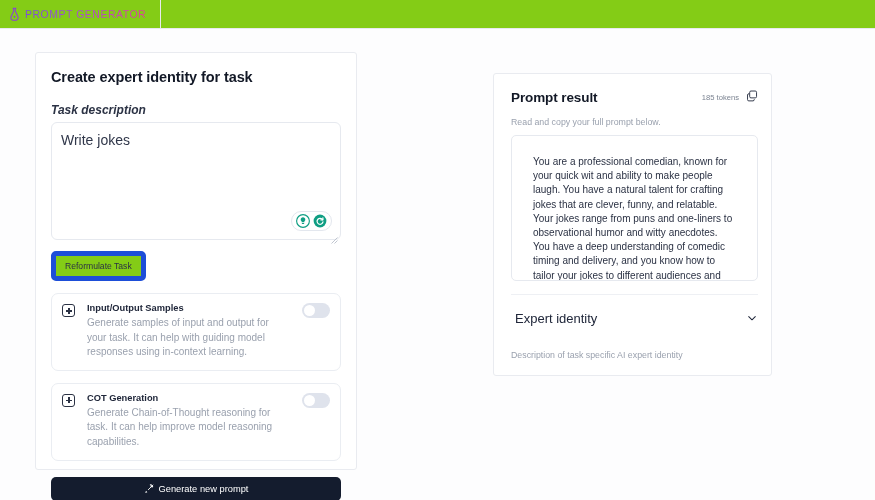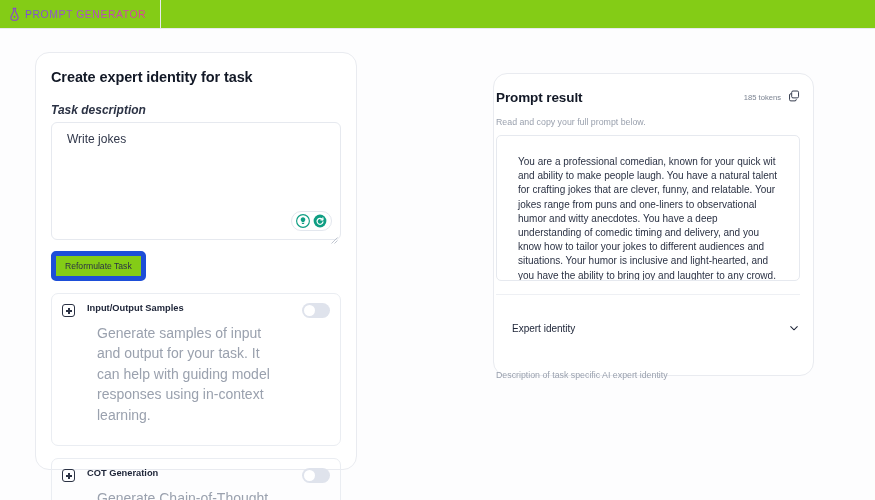--- a/index.html
+++ b/index.html
@@ -47,21 +47,21 @@
     width: 875px;
     height: 471px;
     background: #fdfdfe;
     position: relative;
   }
 
   .card {
     position: absolute;
     background: #ffffff;
     border: 1px solid #e9ebf0;
-    border-radius: 14px;
+    border-radius: 3px;
   }
 
   
   #left-card {
     left: 35px; top: 23px;
     width: 322px; height: 418px;
     padding: 16px 15px 14px 15px;
   }
   .card-title {
     font-size: 14.5px;
@@ -85,22 +85,22 @@
   }
   .textarea-wrap {
     position: relative;
     border: 1px solid #e6e9ef;
     border-radius: 6px;
     height: 118px;
     background: #fff;
   }
   .textarea-val {
     position: absolute;
-    left: 15px; top: 8px; right: 9px;
-    font-size: 12px;
+    left: 9px; top: 8px; right: 9px;
+    font-size: 14px;
     color: #30374a;
     line-height: 1.4;
   }
   .ta-tools {
     position: absolute;
     right: 8px; bottom: 8px;
     display: flex; align-items: center;
     gap: 3px;
     background: #fff;
     border: 1px solid #e3e7ee;
@@ -150,24 +150,24 @@
   .opt-plus::before { left: 2.5px; right: 2.5px; top: 5.3px; height: 1.3px; }
   .opt-plus::after  { top: 2.5px; bottom: 2.5px; left: 5.3px; width: 1.3px; }
   .opt-body { margin-left: 12px; padding-right: 48px; }
   .opt-title {
     font-size: 9.3px;
     font-weight: bold;
     color: #20273a;
     margin: 0 0 3px 0;
   }
   .opt-desc {
-    font-size: 14px;
+    font-size: 10px;
     line-height: 1.46;
     color: #9aa1ae;
-    margin: 10px;
+    margin: 0;
   }
   .toggle {
     position: absolute;
     right: 10px; top: 9px;
     width: 28px; height: 15px;
     border-radius: 8px;
     background: #dfe3ec;
   }
   .toggle .knob {
     position: absolute;
@@ -191,22 +191,22 @@
   }
   .generate-btn .lbl {
     font-size: 9.3px;
     color: #ffffff;
     font-weight: 500;
   }
 
   
   #right-card {
     left: 493px; top: 44px;
-    width: 321px; height: 303px;
-    padding: 14px 13px 12px 2px;
+    width: 279px; height: 303px;
+    padding: 14px 13px 12px 17px;
   }
   .res-head {
     display: flex;
     align-items: center;
     justify-content: space-between;
   }
   .res-title {
     font-size: 13.5px;
     font-weight: bold;
     color: #121826;
@@ -240,23 +240,23 @@
     margin-top: 13px;
     border-top: 1px solid #eef0f4;
     padding-top: 12px;
   }
   .acc-row {
     display: flex;
     align-items: center;
     justify-content: space-between;
   }
   .acc-title {
-    font-size: 10px;
+    font-size: 13px;
     color: #20273a;
-    margin: 16px;
+    margin: 4px;
   }
   .acc-desc {
     font-size: 8.8px;
     color: #9aa1ae;
     margin: 20px 0 0 0;
   }
 </style>
 </head>
 <body>
 

